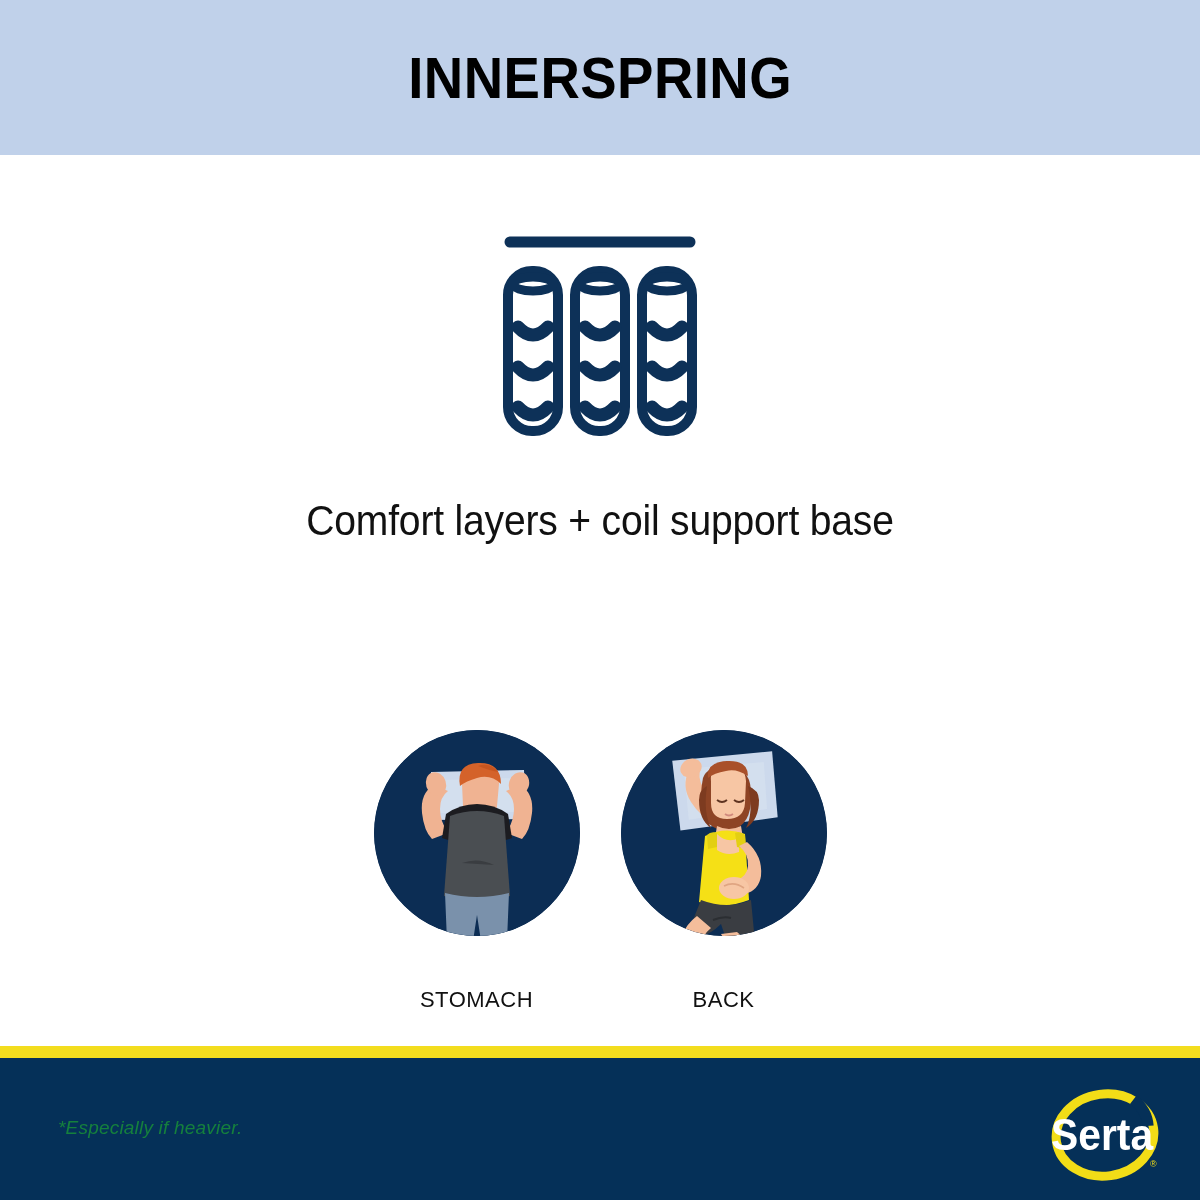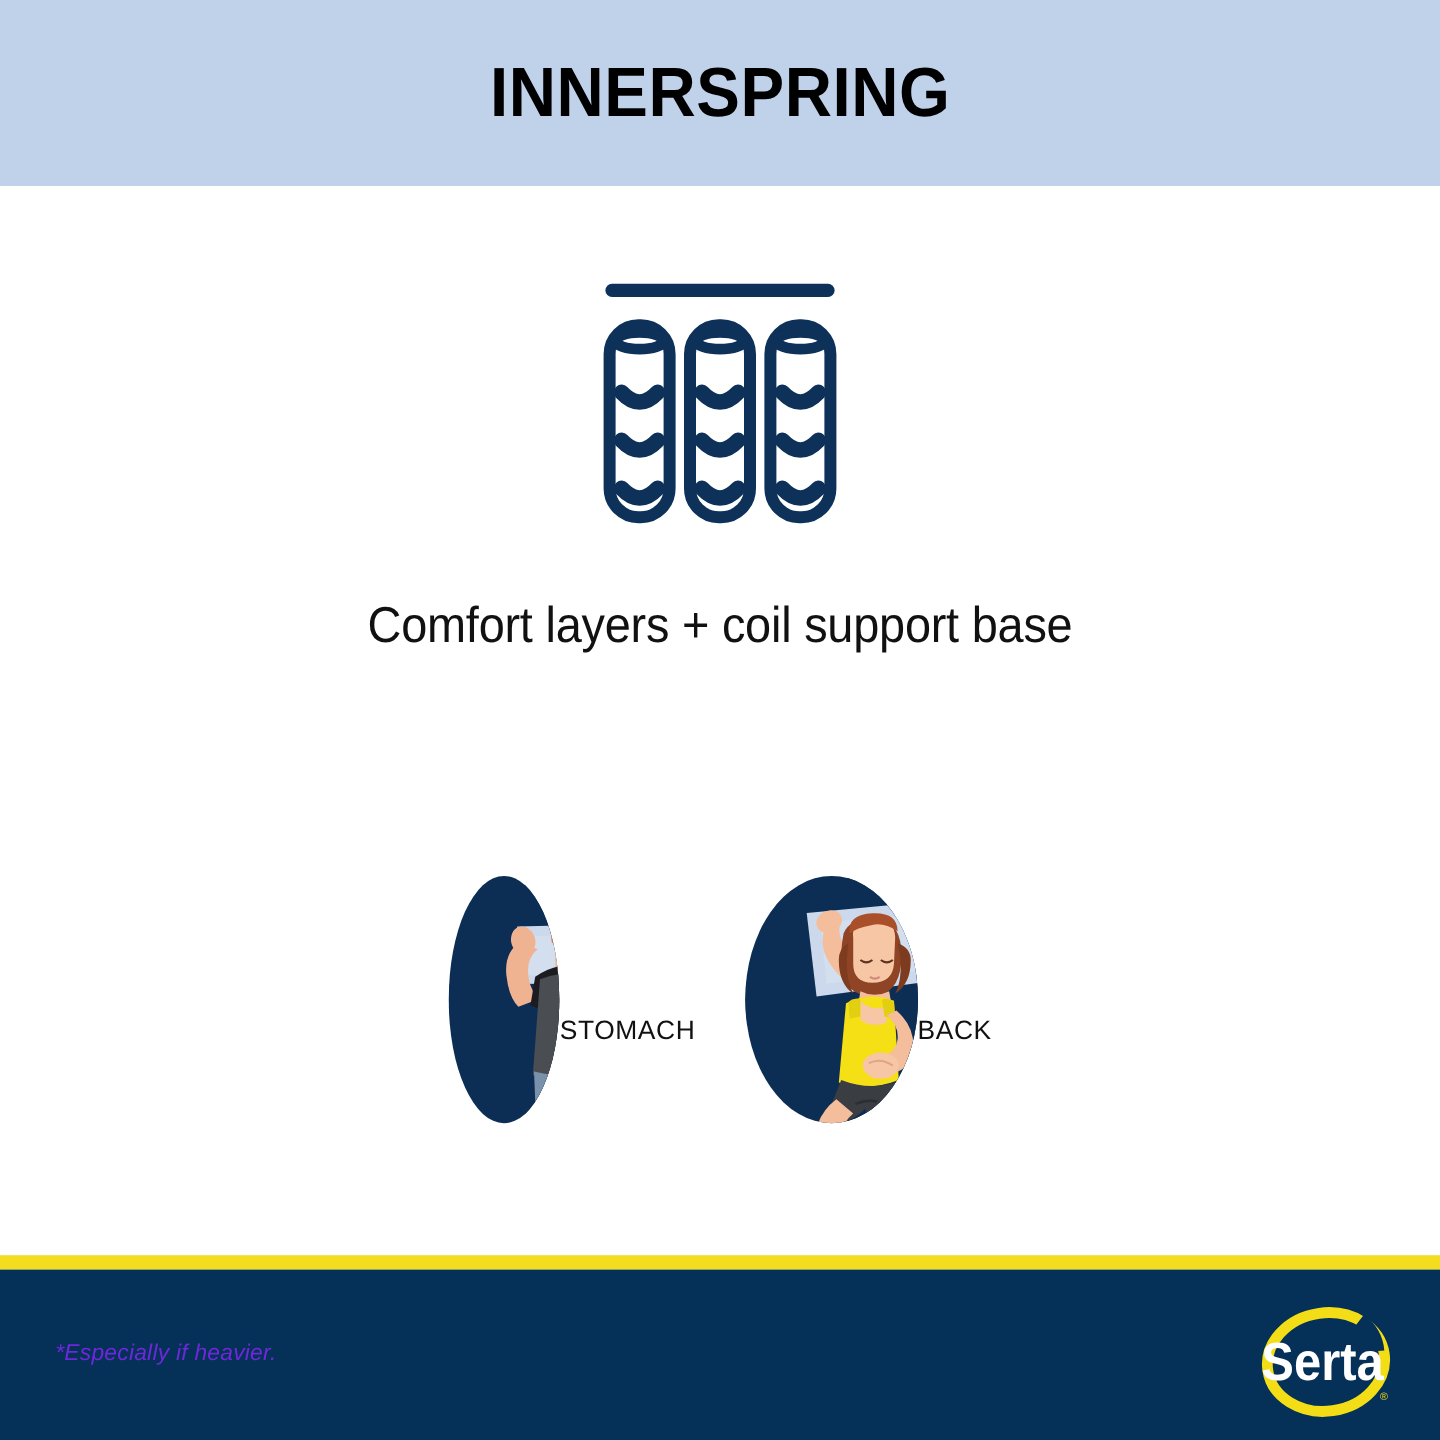--- a/index.html
+++ b/index.html
@@ -113,21 +113,21 @@
     left: 0;
     top: 730px;
     width: 1200px;
     display: flex;
     justify-content: center;
     gap: 41px;
   }
   .sleeper-card {
     width: 206px;
     display: flex;
-    flex-direction: row;
+    flex-direction: column;
     align-items: center;
   }
   .sleeper-circle {
     width: 206px;
     height: 206px;
     border-radius: 50%;
     background: #0c2d54;
     overflow: hidden;
     position: relative;
   }
@@ -156,26 +156,26 @@
   .footer {
     position: absolute;
     left: 0;
     top: 1058px;
     width: 1200px;
     height: 142px;
     background: #053058;
   }
   .footnote {
     position: absolute;
-    left: 46px;
+    left: 58px;
     top: 1117px;
     font-family: "Liberation Sans", sans-serif;
     font-style: italic;
     font-size: 19px;
-    color: #6d28d9;
+    color: #15803d;
     letter-spacing: 0.2px;
   }
   .serta-logo {
     position: absolute;
     left: 1044px;
     top: 1088px;
     width: 122px;
     height: 94px;
   }
 </style>

